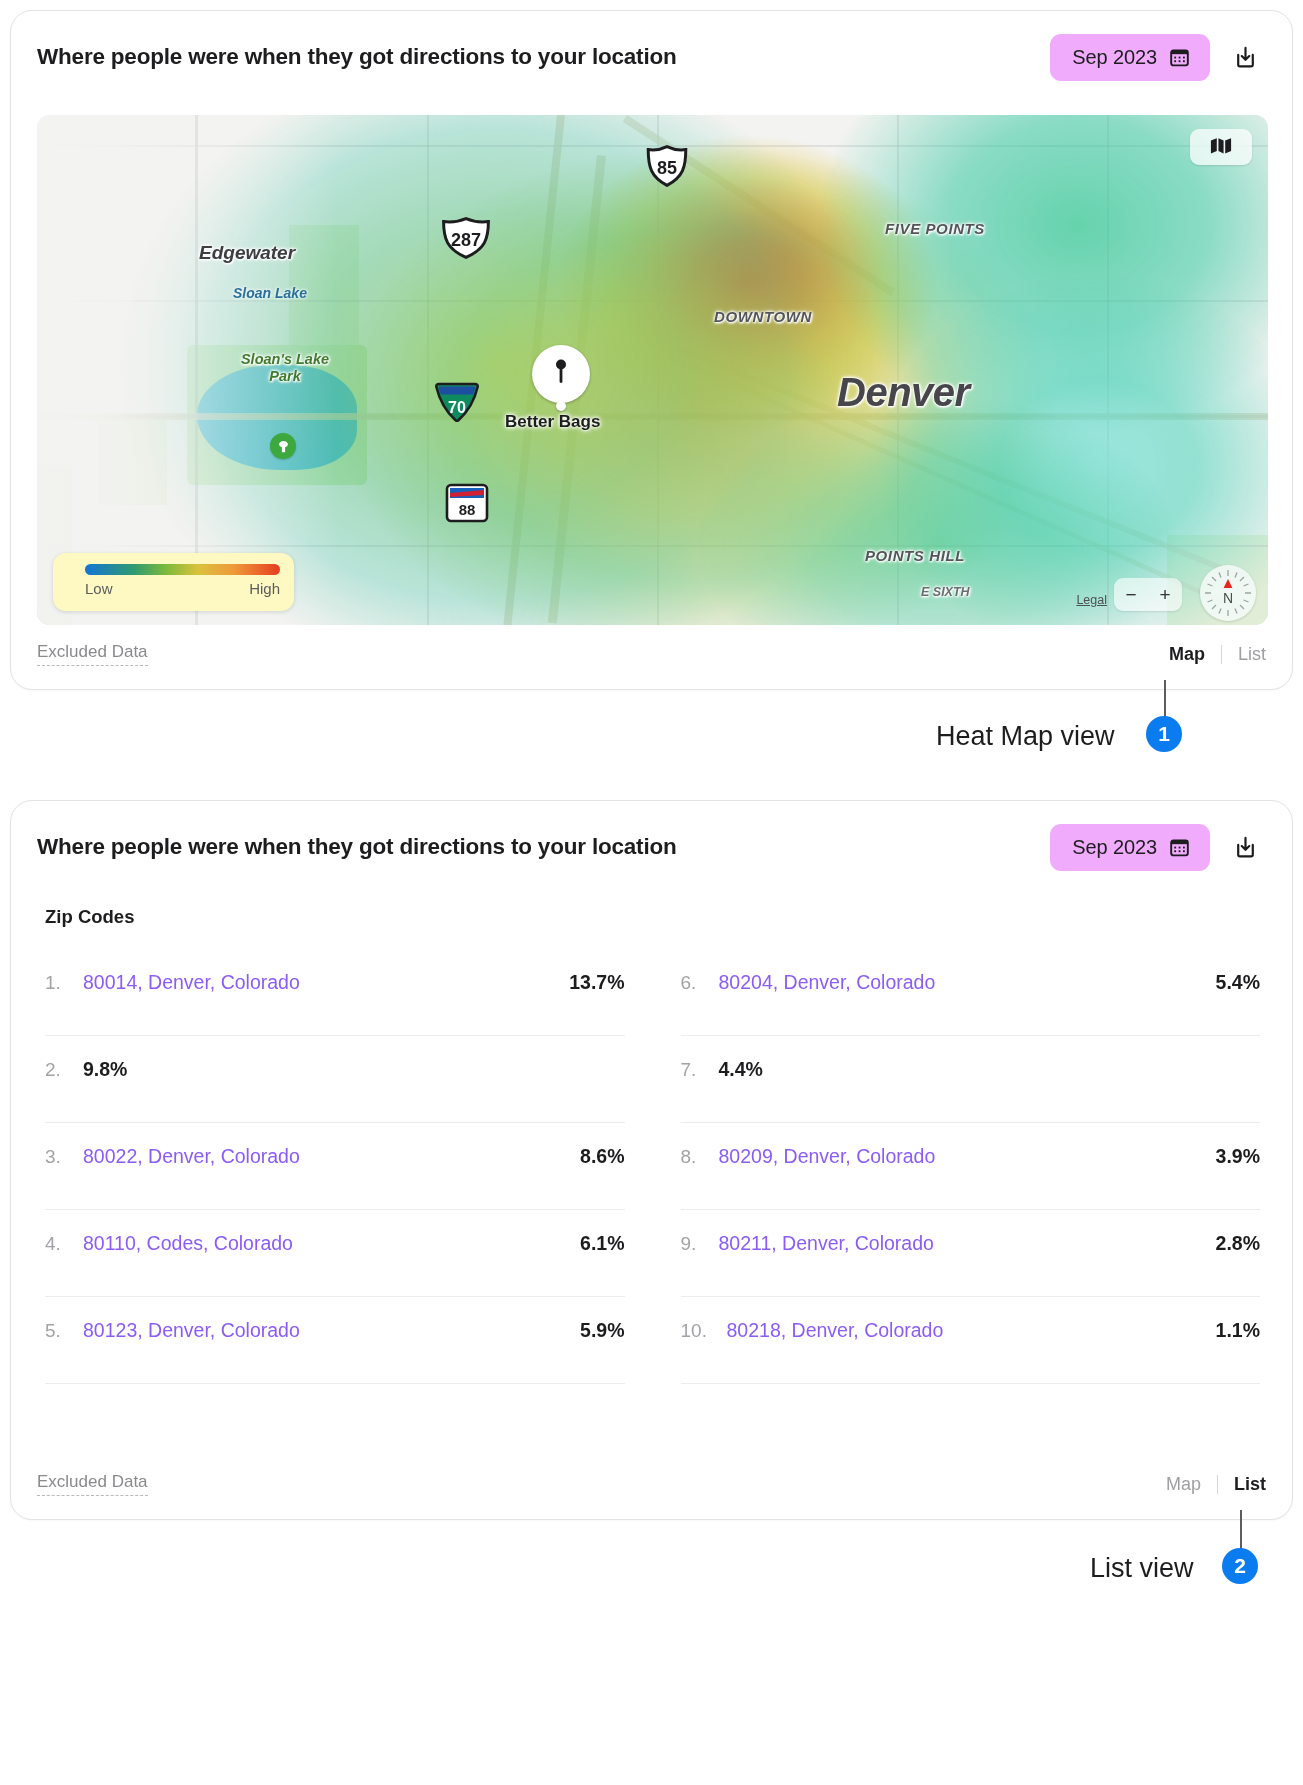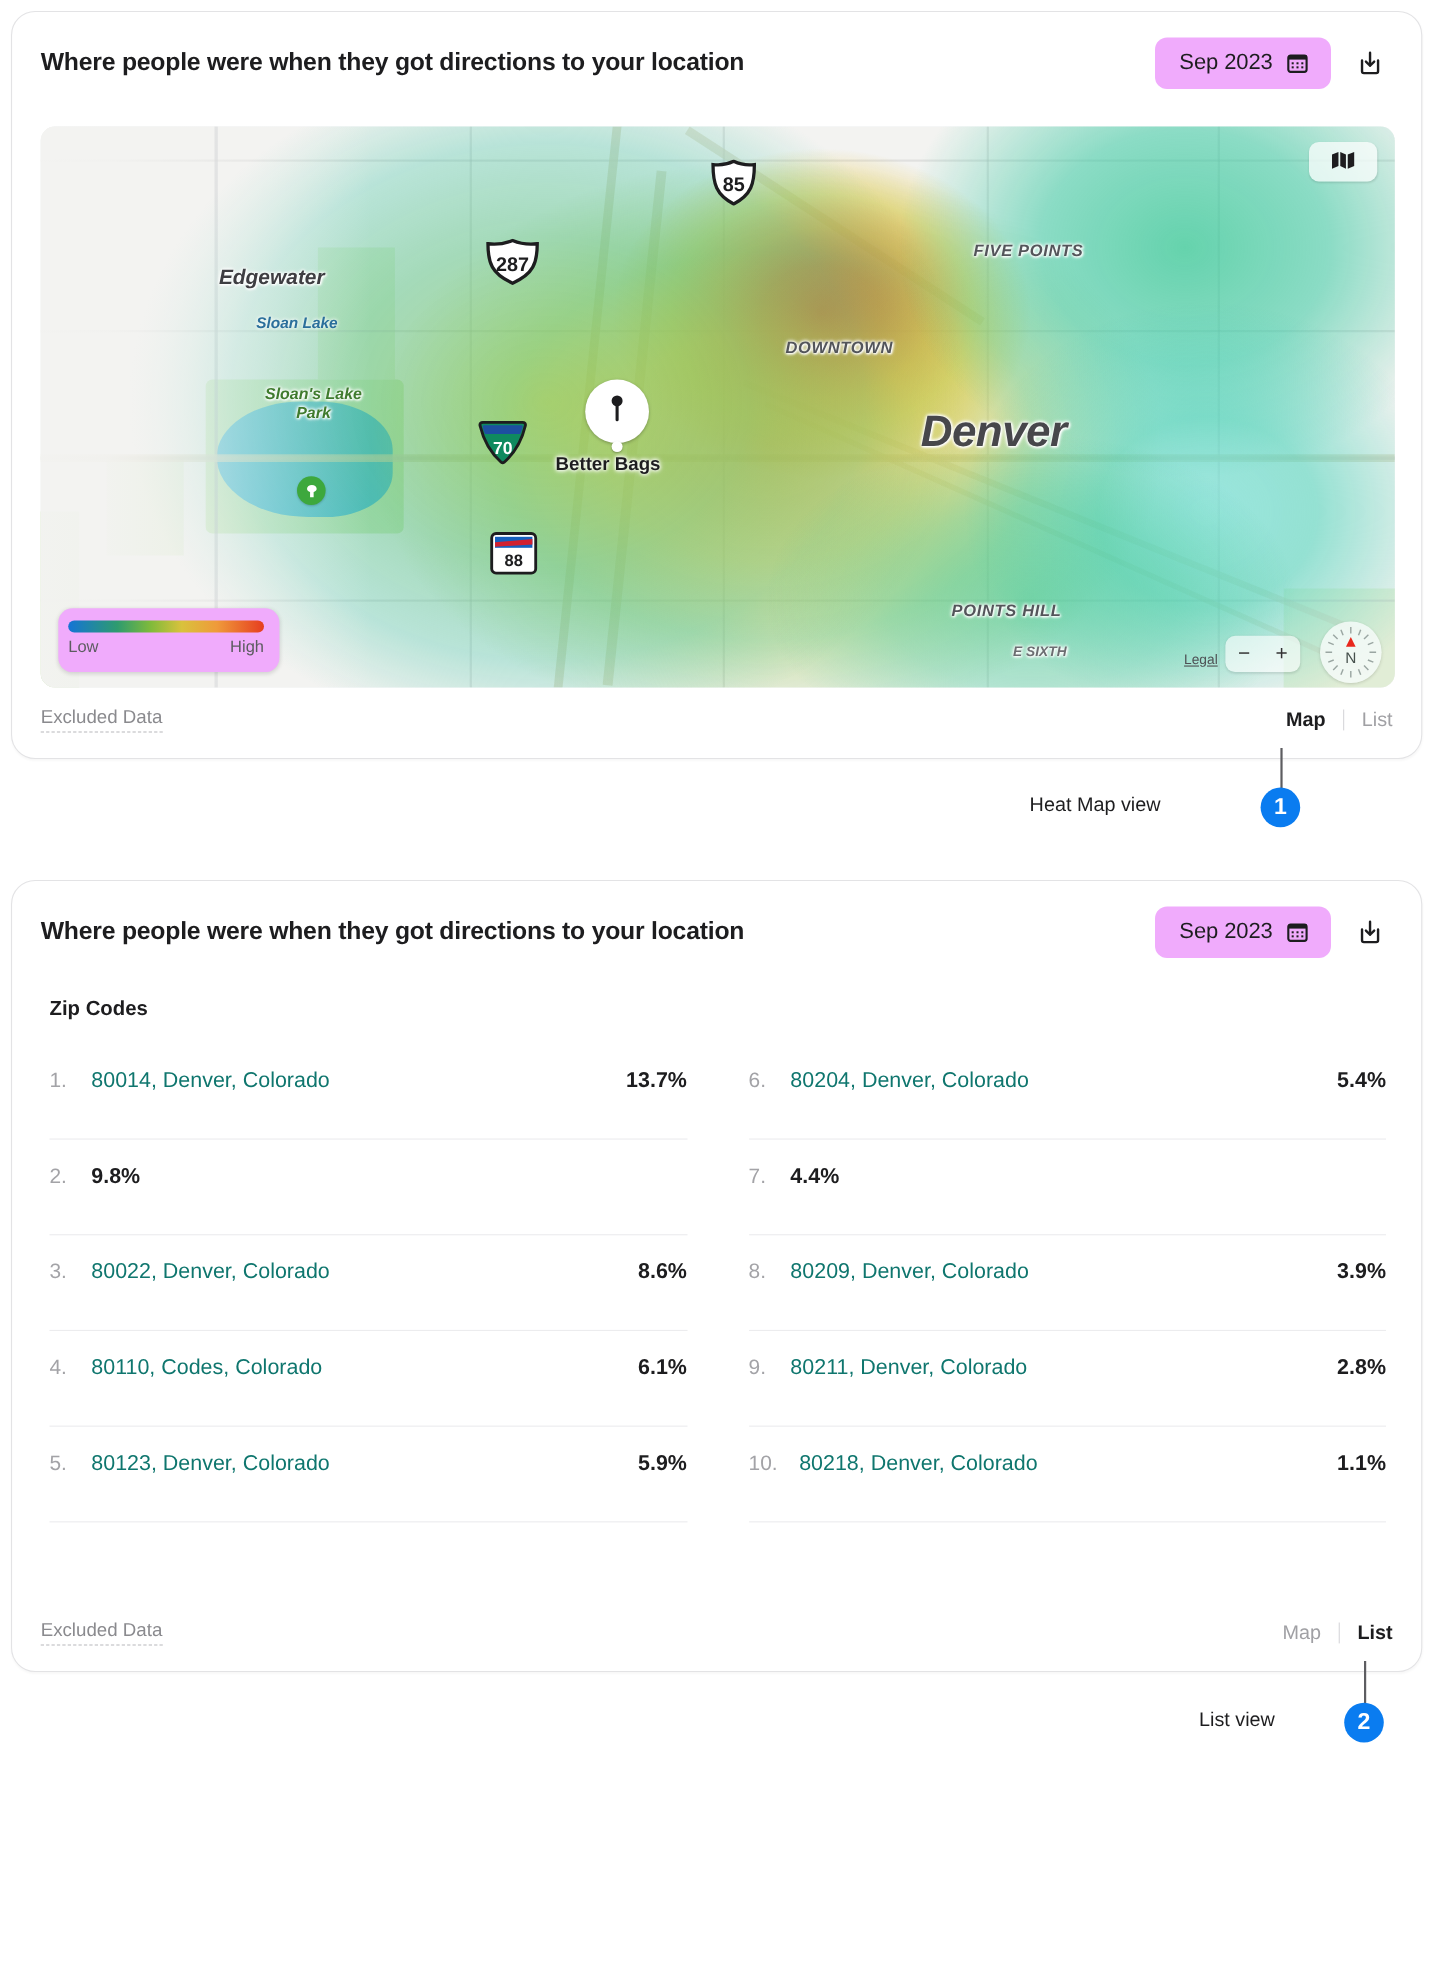--- a/index.html
+++ b/index.html
@@ -166,25 +166,25 @@
     display: flex; align-items: center; justify-content: center;
     box-shadow: 0 1px 2px rgba(0,0,0,.12);
     cursor: pointer;
     border: none;
   }
 
   
   .legend {
     position: absolute;
     left: 16px; bottom: 14px;
-    width: 201px; height: 58px;
-    background: #f0abfc;
+    width: 241px; height: 58px;
+    background: #fef9c3;
     border-radius: 13px;
     box-shadow: 0 1px 4px rgba(0,0,0,.14);
-    padding: 11px 14px 0 9px;
+    padding: 11px 14px 0 32px;
   }
   .legend-bar {
     height: 11px; border-radius: 6px;
     background: linear-gradient(90deg,#1574d6 0%, #2e9b6f 25%, #7fba3b 42%, #d9c23c 58%, #ef9a3a 76%, #e63d20 100%);
   }
   .legend-labels {
     display: flex; justify-content: space-between;
     margin-top: 5px;
   }
   .legend-labels span { font-size: 15px; color: #5c5c60; font-family: "Liberation Sans", sans-serif; }
@@ -273,37 +273,37 @@
   }
   .zip-rank {
     width: 38px;
     font-size: 19px;
     color: #a3a3a7;
     flex: 0 0 auto;
   }
   .zip-rank.wide { width: 46px; }
   .zip-name {
     font-size: 19.5px;
-    color: #0f766e;
+    color: #8b5cf6;
     flex: 1 1 auto;
     white-space: nowrap;
   }
   .zip-pct {
     font-size: 19.5px;
     font-weight: bold;
     color: #1d1d1f;
     flex: 0 0 auto;
   }
 
   
   .anno { position: absolute; }
   .anno-line { position: absolute; width: 1.6px; background: #5d5d61; }
   .anno-label {
     position: absolute;
-    font-size: 18px;
+    font-size: 27px;
     color: #1d1d1f;
     white-space: nowrap;
     font-family: "Liberation Sans", sans-serif;
     text-align: right;
   }
   .anno-badge {
     position: absolute;
     width: 36px; height: 36px;
     border-radius: 50%;
     background: #0a7cf0;

